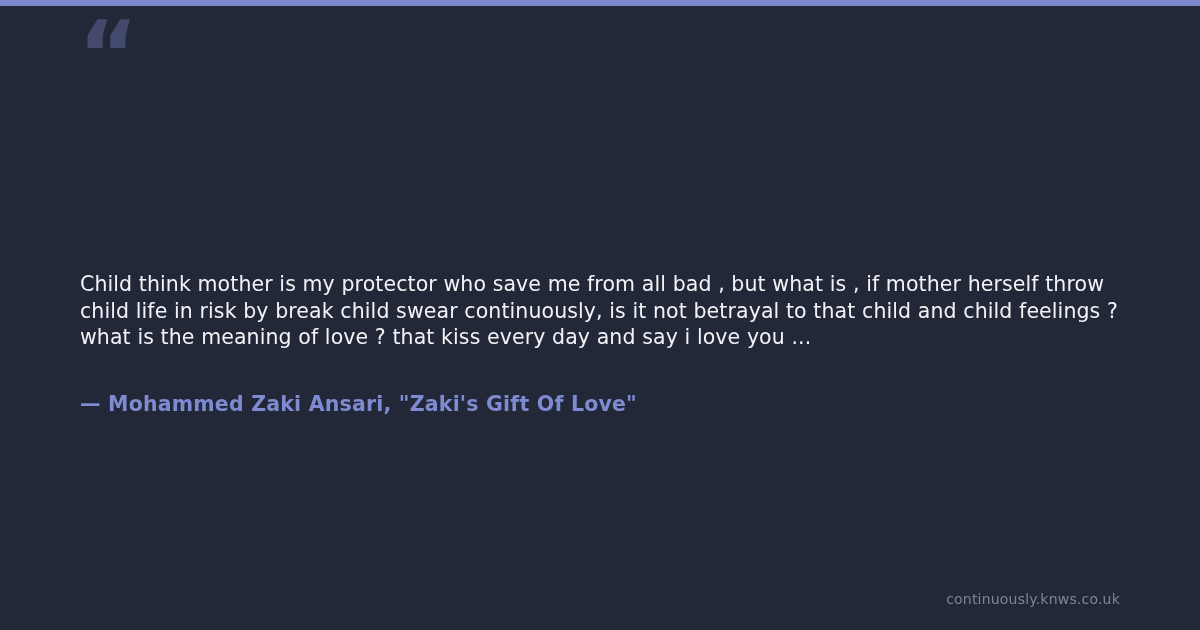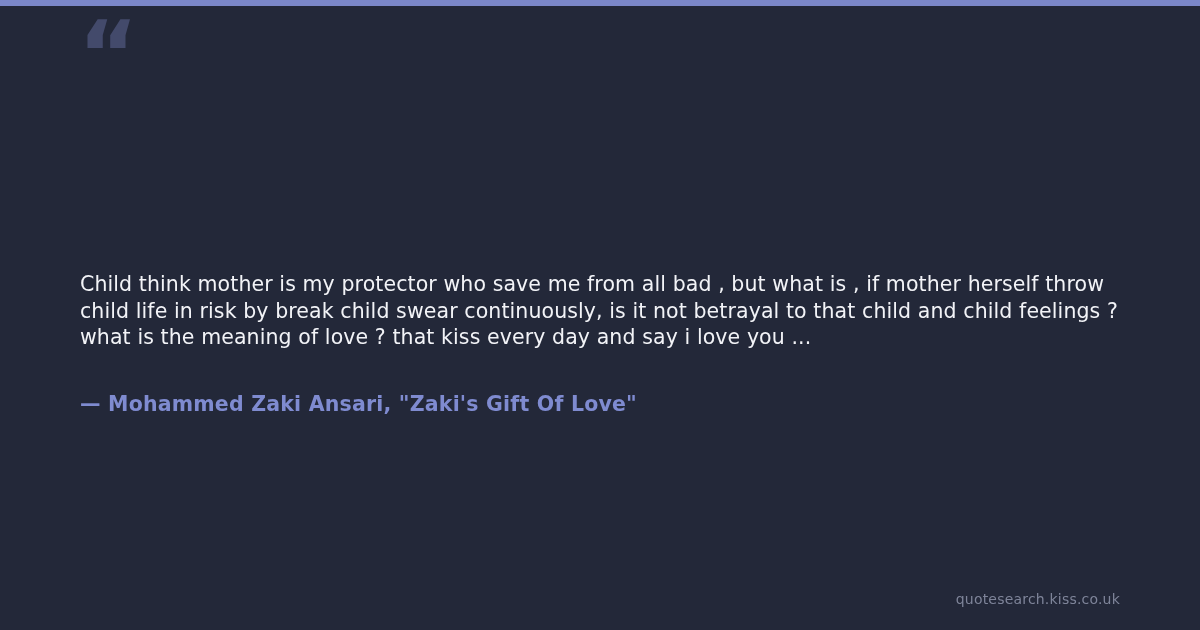--- a/index.html
+++ b/index.html
@@ -93,15 +93,15 @@
   <div class="accent-bar"></div>
 
   <div class="quote-mark">“</div>
 
   <div class="content">
     <p class="quote-text">Child think mother is my protector who save me from all bad , but what is , if mother herself throw child life in risk by break child swear continuously, is it not betrayal to that child and child feelings ? what is the meaning of love ? that kiss every day and say i love you ...</p>
 
     <p class="attribution">— Mohammed Zaki Ansari, "Zaki's Gift Of Love"</p>
   </div>
 
-  <div class="source-site">quotesearch.kiss.co.uk</div>
+  <div class="source-site">continuously.knws.co.uk</div>
 
 </div>
 
 </body></html>

